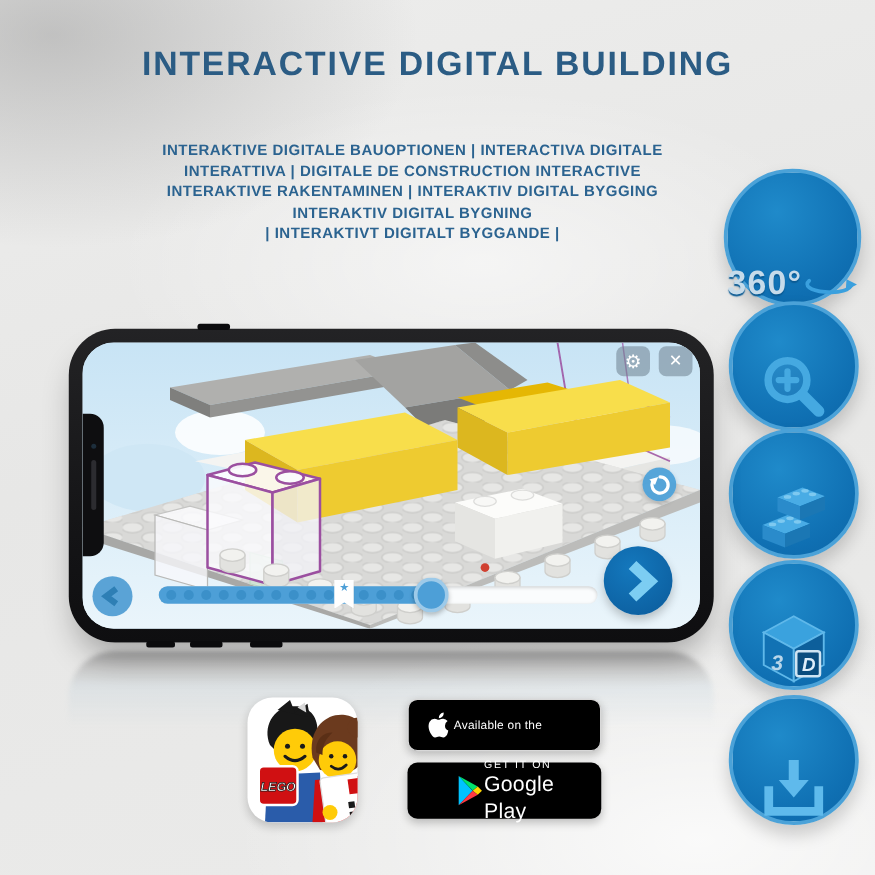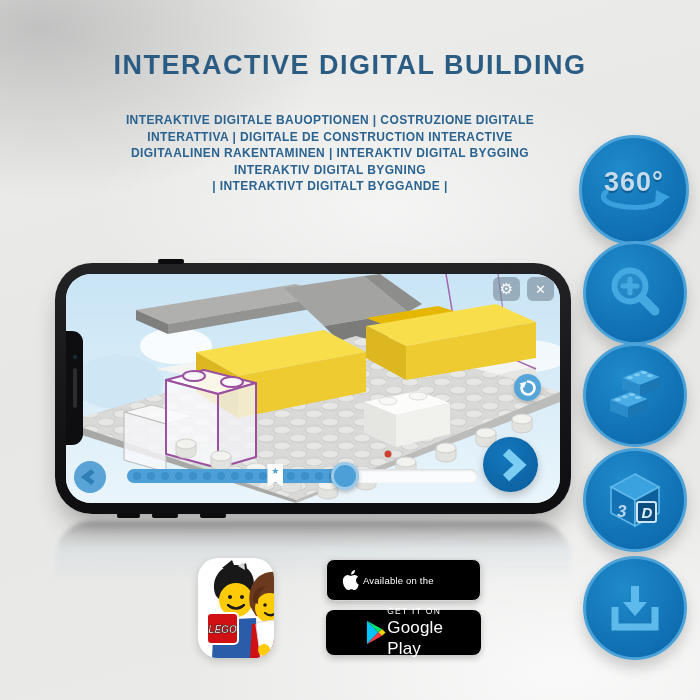--- a/index.html
+++ b/index.html
@@ -7,33 +7,33 @@
     position:relative;width:700px;height:700px;overflow:hidden;
     font-family:"Liberation Sans",sans-serif;
     background:
       radial-gradient(ellipse 430px 250px at 6% 4%, rgba(150,150,150,.50), rgba(150,150,150,0) 68%),
       radial-gradient(ellipse 420px 200px at 55% 30%, rgba(255,255,255,.55), rgba(255,255,255,0) 70%),
       radial-gradient(ellipse 520px 260px at 80% 96%, rgba(255,255,255,.75), rgba(255,255,255,0) 72%),
       linear-gradient(165deg,#ededec 0%,#e7e7e6 45%,#ebebea 100%);
   }
   
   .title{
-    position:absolute;left:0;top:50px;width:700px;text-align:center;
+    position:absolute;left:0;top:36px;width:700px;text-align:center;
     font-size:27px;font-weight:700;letter-spacing:1.5px;color:#2b5c84;
   }
   .subtitle{
     position:absolute;left:30px;top:112px;width:600px;text-align:center;
     font-size:12px;font-weight:700;letter-spacing:.4px;line-height:16.5px;color:#2b6390;
   }
   
   .fcircle{
     position:absolute;border-radius:50%;
     background:radial-gradient(circle at 38% 30%, #1f8aca 0%, #0f6fb2 70%, #0c65a6 100%);
     border:3px solid #4ba2d8;box-shadow:0 8px 14px rgba(0,0,0,.18);
-    display:flex;flex-direction:column;align-items:center;justify-content:center;
+    display:flex;flex-direction:row;align-items:flex-end;justify-content:center;
   }
   .c360-label{font-size:27px;font-weight:700;color:#c6dbea;text-shadow:0 2px 1px #0a5a93;letter-spacing:1px;}
   .c360-swoosh{margin-top:-9px;}
   .cube-num{font-size:17px;font-weight:700;font-style:italic;fill:#b9d6ea;}
   
   .phone{
     position:absolute;left:55px;top:263px;width:516px;height:251px;
     background:linear-gradient(180deg,#232325,#151517 60%,#0e0e10);
     border-radius:37px;box-shadow:0 16px 26px -6px rgba(0,0,0,.30);
   }
@@ -88,21 +88,21 @@
     background:#4d9fd7;border:3px solid rgba(255,255,255,.45);box-sizing:border-box;
     box-shadow:0 2px 4px rgba(0,0,0,.25);
   }
   .reflection{
     position:absolute;left:55px;top:521px;width:516px;height:84px;border-radius:37px 37px 0 0;
     background:linear-gradient(180deg,rgba(24,24,26,.30) 0%,rgba(24,24,26,.14) 16%,rgba(140,180,205,.12) 34%,rgba(233,233,233,0) 72%);
     filter:blur(2px);
   }
   
   .app-icon{
-    position:absolute;left:198px;top:558px;width:76px;height:100px;border-radius:20px;
+    position:absolute;left:198px;top:558px;width:88px;height:100px;border-radius:20px;
     background:#fff;box-shadow:0 3px 8px rgba(0,0,0,.18);overflow:hidden;
   }
   .badge{
     position:absolute;left:326px;width:155px;background:#000;border-radius:8px;color:#fff;
     display:flex;align-items:center;padding:0 10px 0 12px;box-sizing:border-box;gap:0;
     box-shadow:0 3px 7px rgba(0,0,0,.22);
   }
   .badge-as{top:559px;height:42px;border:1px solid #d8d8d8;}
   .badge-gp{top:610px;height:45px;padding-left:40px;}
   .badge-l1{font-size:9.5px;line-height:11px;letter-spacing:.2px;}
@@ -110,23 +110,23 @@
   .gp-l1{font-size:8.5px;letter-spacing:1.3px;line-height:11px;}
   .gp-l2{font-size:17px;font-weight:500;line-height:21px;}
 </style>
 </head>
 <body>
 
 <div class="canvas">
 
   <div class="title">INTERACTIVE DIGITAL BUILDING</div>
   <div class="subtitle">
-    <div>INTERAKTIVE DIGITALE BAUOPTIONEN | COSTRUZIONE DIGITALE</div>
+    <div>INTERAKTIVE DIGITALE BAUOPTIONEN | INTERACTIVA DIGITALE</div>
     <div>INTERATTIVA | DIGITALE DE CONSTRUCTION INTERACTIVE</div>
-    <div>DIGITAALINEN RAKENTAMINEN | INTERAKTIV DIGITAL BYGGING</div>
+    <div>INTERAKTIVE RAKENTAMINEN | INTERAKTIV DIGITAL BYGGING</div>
     <div>INTERAKTIV DIGITAL BYGNING</div>
     <div>| INTERAKTIVT DIGITALT BYGGANDE |</div>
   </div>
 
   <div class="fcircle" style="left:579px;top:135px;width:104px;height:104px;">
     <div class="c360-label">360°</div>
     <svg class="c360-swoosh" width="74" height="24" viewBox="0 0 74 24">
       <path d="M9,3 C2,9 9,16 30,18 C50,20 64,15 66,8" stroke="#3aa0de" stroke-width="5" fill="none" stroke-linecap="round"></path>
       <polygon points="59,1 73,8 58,16" fill="#3aa0de"></polygon>
     </svg>

